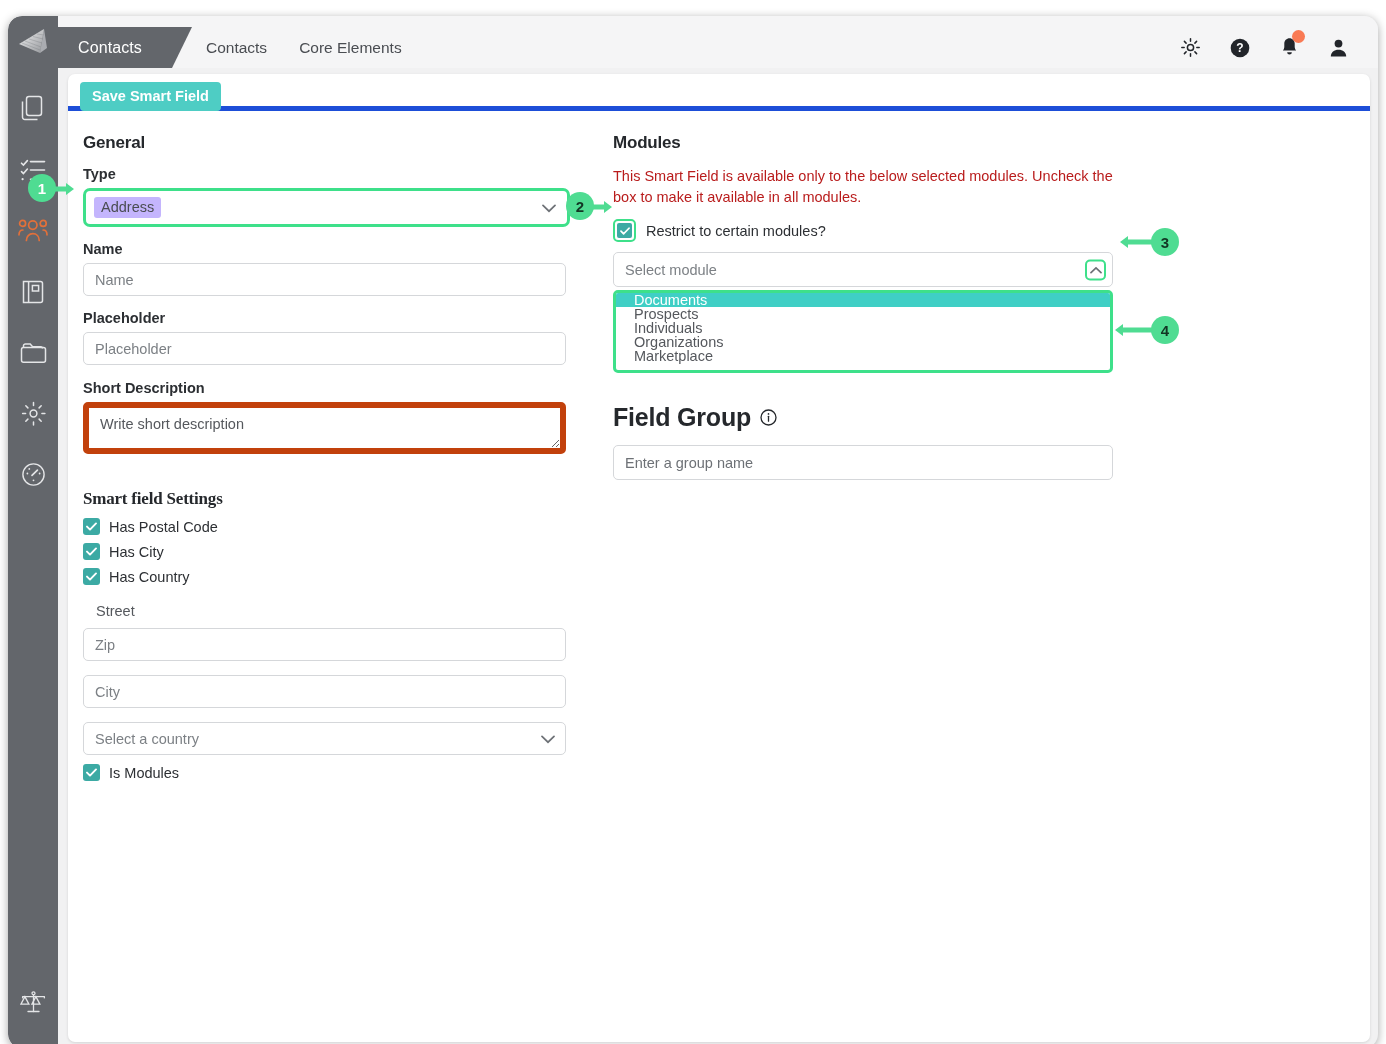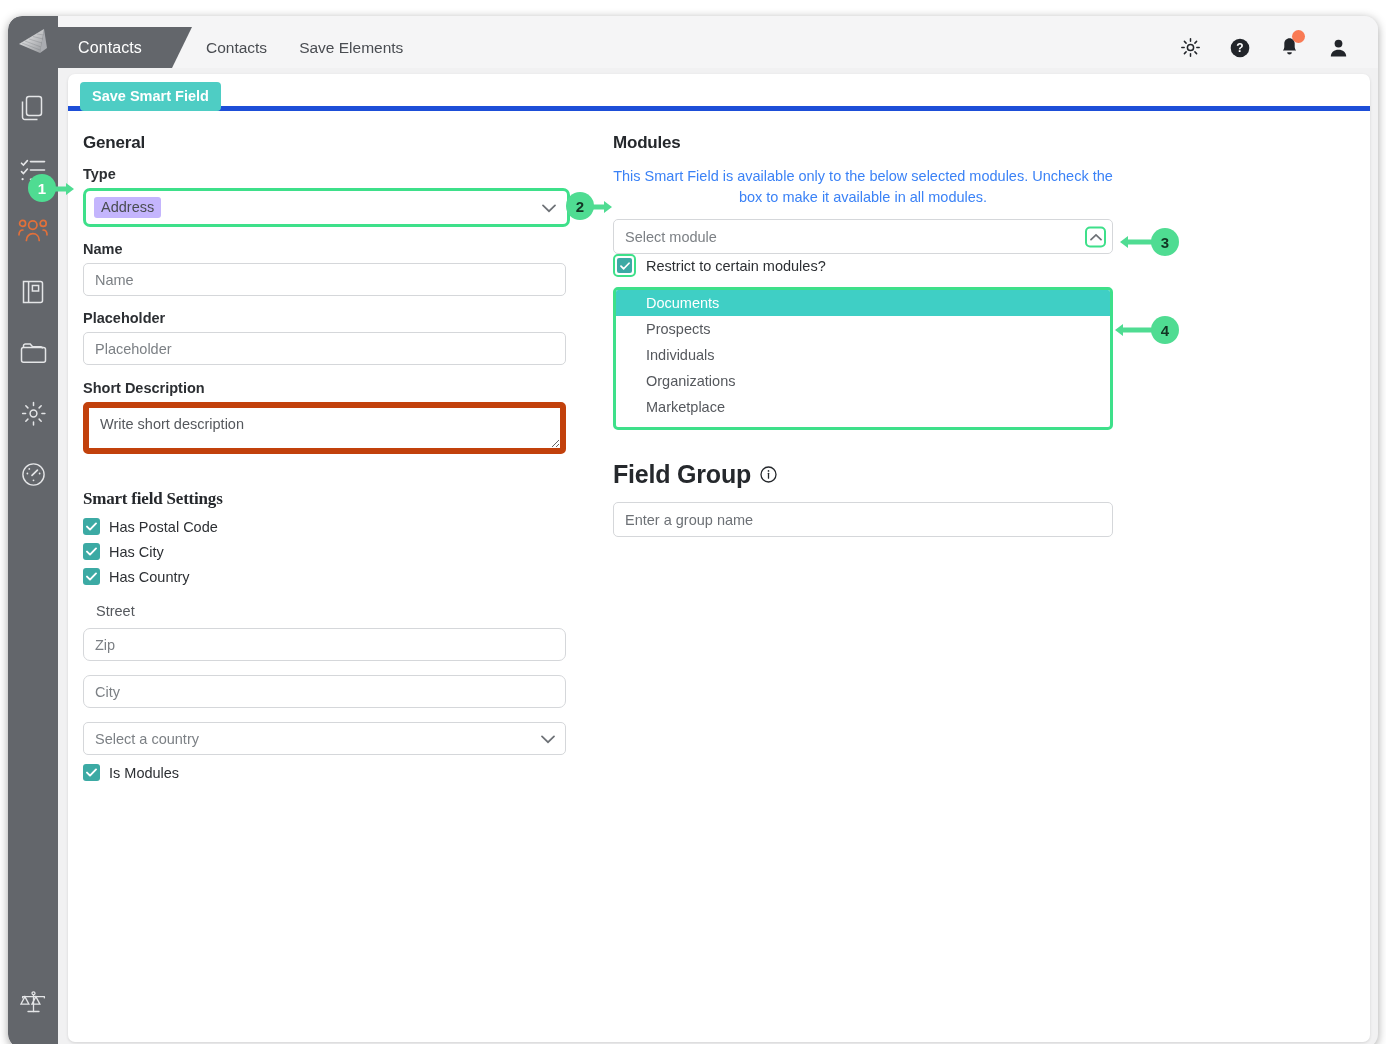--- a/index.html
+++ b/index.html
@@ -189,21 +189,21 @@
     border: 1px solid #d5d7da;
     border-radius: 5px;
     background: #fff;
     font-size: 14.5px;
     font-family: "Liberation Sans", sans-serif;
     color: #3a3d42;
     padding: 0 11px;
     outline: none;
   }
   .txt-input::placeholder { color: #7c8085; }
-  .field-gap { margin-bottom: 14px; border-radius: 7px; }
+  .field-gap { margin-bottom: 14px; }
 
   .textarea-input {
     width: 483px;
     height: 52px;
     border: 6px solid #c2410c;
     border-radius: 5px;
     font-size: 14.5px;
     font-family: "Liberation Sans", sans-serif;
     color: #3a3d42;
     padding: 8px 11px;
@@ -261,25 +261,24 @@
     justify-content: center;
     flex: none;
   }
   .cbox svg { display:block; }
   .cb-label { font-size: 14.5px; color: #2c2f33; }
   .cb-row.required { margin-top: 9px; }
 
   
   .desc-text {
     font-size: 14.5px;
-    color: #3b82f6;
+    color: #b91c1c;
     line-height: 1.45;
     width: 500px;
     margin-bottom: 11px;
-    text-align: center;
   }
   #restrict-row {
     display: flex;
     align-items: center;
     gap: 10px;
     margin-bottom: 10px;
   }
   #restrict-cb-ring {
     width: 23px; height: 23px;
     border-radius: 5px;
@@ -322,24 +321,24 @@
 
   #module-dropdown {
     width: 500px;
     border: 3px solid #3ee08a;
     border-radius: 5px;
     background: #fff;
     margin-top: 3px;
     overflow: hidden;
   }
   .dd-item {
-    height: 26px;
-    display: flex;
-    align-items: center;
-    padding-left: 30px;
+    height: 14px;
+    display: flex;
+    align-items: center;
+    padding-left: 18px;
     font-size: 14.5px;
     color: #55585d;
     cursor: pointer;
   }
   .dd-item.selected {
     background: #3fcfc5;
     color: #ffffff;
   }
   .dd-pad-bottom { height: 7px; }
 
@@ -413,21 +412,21 @@
     </div>
 
     <div id="tabs-row">
       <div class="tab-active">
         <span>Contacts</span>
       </div>
       <div class="tab-link">
         <span>Contacts</span>
       </div>
       <div class="tab-link second">
-        <span>Save Elements</span>
+        <span>Core Elements</span>
       </div>
 
       <div style="flex:1"></div>
 
       <div id="topbar-icons">
         <div class="tb-icon">
           <svg width="19" height="19" viewBox="0 0 19 19">
             <circle cx="9.5" cy="9.5" r="3.1" fill="none" stroke="#22252a" stroke-width="1.5"></circle>
             <g stroke="#22252a" stroke-width="1.5" stroke-linecap="round">
               <line x1="9.5" y1="0.8" x2="9.5" y2="3.2"></line>
@@ -647,40 +646,40 @@
           <span class="cb-label">Is Modules</span>
         </div>
       </div>
 
       <div id="right-pane">
 
         <h2 class="section-title">Modules</h2>
 
         <div class="desc-text">This Smart Field is available only to the below selected modules. Uncheck the box to make it available in all modules.</div>
 
+        <div id="restrict-row">
+          <span id="restrict-cb-ring">
+            <span class="cbox">
+              <svg width="10" height="8" viewBox="0 0 11 9" fill="none" stroke="#ffffff" stroke-width="2" stroke-linecap="round" stroke-linejoin="round">
+                  <path d="M1 4.6 4 7.6 10 1.4"></path>
+                </svg>
+            </span>
+          </span>
+          <span class="cb-label">Restrict to certain modules?</span>
+        </div>
+
         <div id="module-select">
           <span class="ph">Select module</span>
           <span id="chev-up-ring">
             <span>
               <svg width="12" height="8" viewBox="0 0 12 8" fill="none" stroke="#6d7176" stroke-width="1.7" stroke-linecap="round">
                   <path d="M1 6.2 6 1.4 11 6.2"></path>
                 </svg>
             </span>
           </span>
-        </div>
-
-        <div id="restrict-row">
-          <span id="restrict-cb-ring">
-            <span class="cbox">
-              <svg width="10" height="8" viewBox="0 0 11 9" fill="none" stroke="#ffffff" stroke-width="2" stroke-linecap="round" stroke-linejoin="round">
-                  <path d="M1 4.6 4 7.6 10 1.4"></path>
-                </svg>
-            </span>
-          </span>
-          <span class="cb-label">Restrict to certain modules?</span>
         </div>
 
         <div id="module-dropdown">
           <div class="dd-item selected">
             <span>Documents</span>
           </div>
           <div class="dd-item">
             <span>Prospects</span>
           </div>
           <div class="dd-item">

